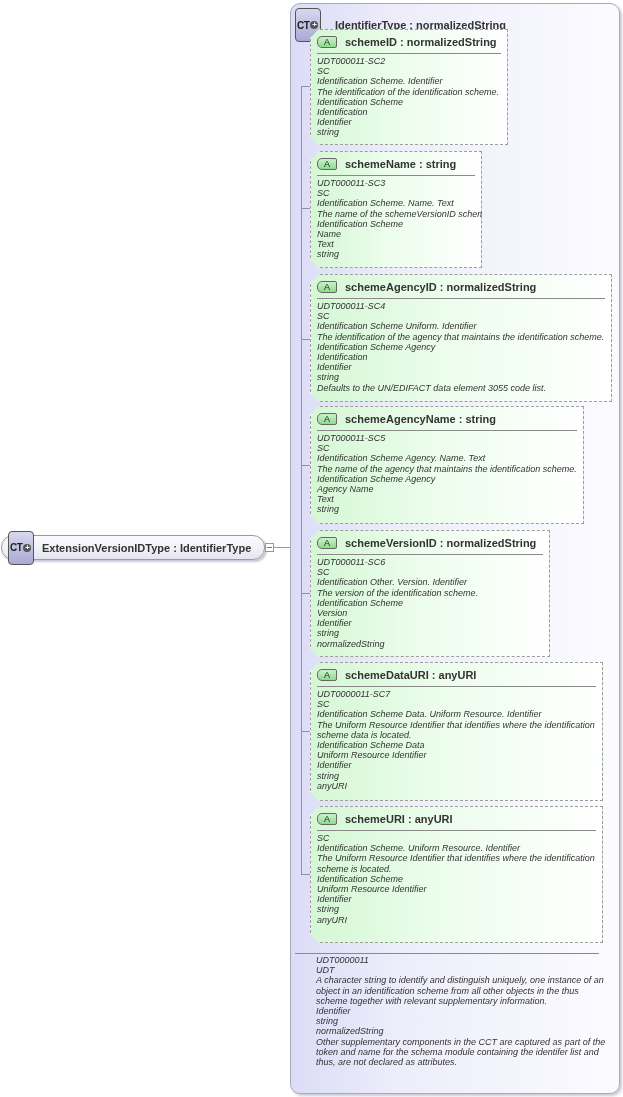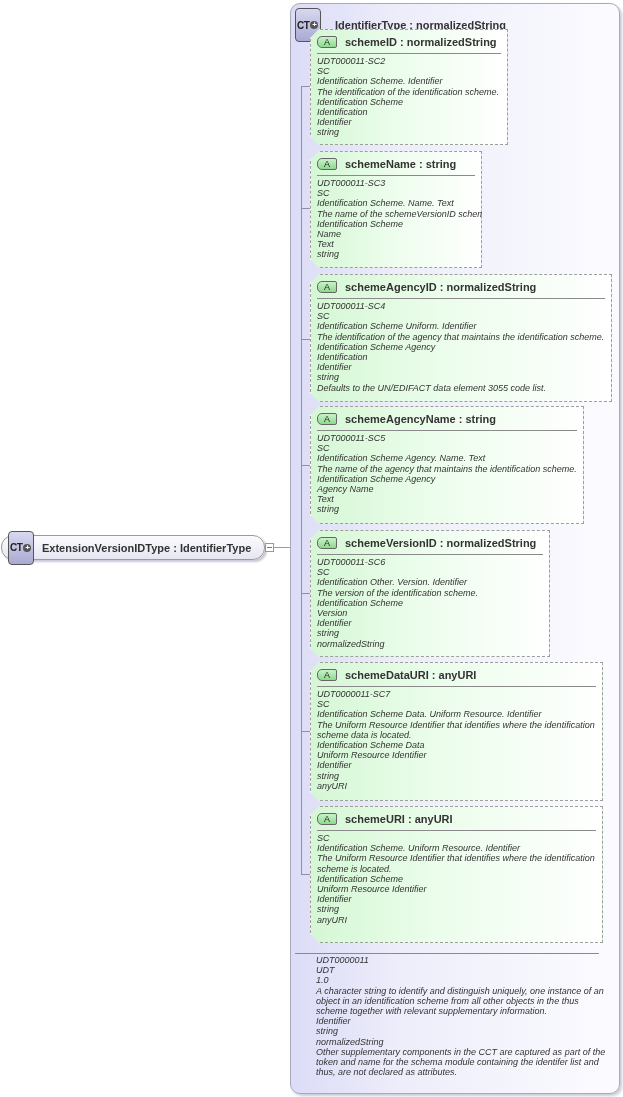--- a/index.html
+++ b/index.html
@@ -225,21 +225,20 @@
     <div class="doc-line">Uniform Resource Identifier</div>
     <div class="doc-line">Identifier</div>
     <div class="doc-line">string</div>
     <div class="doc-line">anyURI</div>
   </div>
 
   <div class="ct-footer-sep"></div>
   <div class="ct-footer">
     <div class="doc-line">UDT0000011</div>
     <div class="doc-line">UDT</div>
-    <div class="doc-line">1.0</div>
     <div class="doc-line">A character string to identify and distinguish uniquely, one instance of an</div>
     <div class="doc-line">object in an identification scheme from all other objects in the thus</div>
     <div class="doc-line">scheme together with relevant supplementary information.</div>
     <div class="doc-line">Identifier</div>
     <div class="doc-line">string</div>
     <div class="doc-line">normalizedString</div>
     <div class="doc-line">Other supplementary components in the CCT are captured as part of the</div>
     <div class="doc-line">token and name for the schema module containing the identifer list and</div>
     <div class="doc-line">thus, are not declared as attributes.</div>
   </div>

